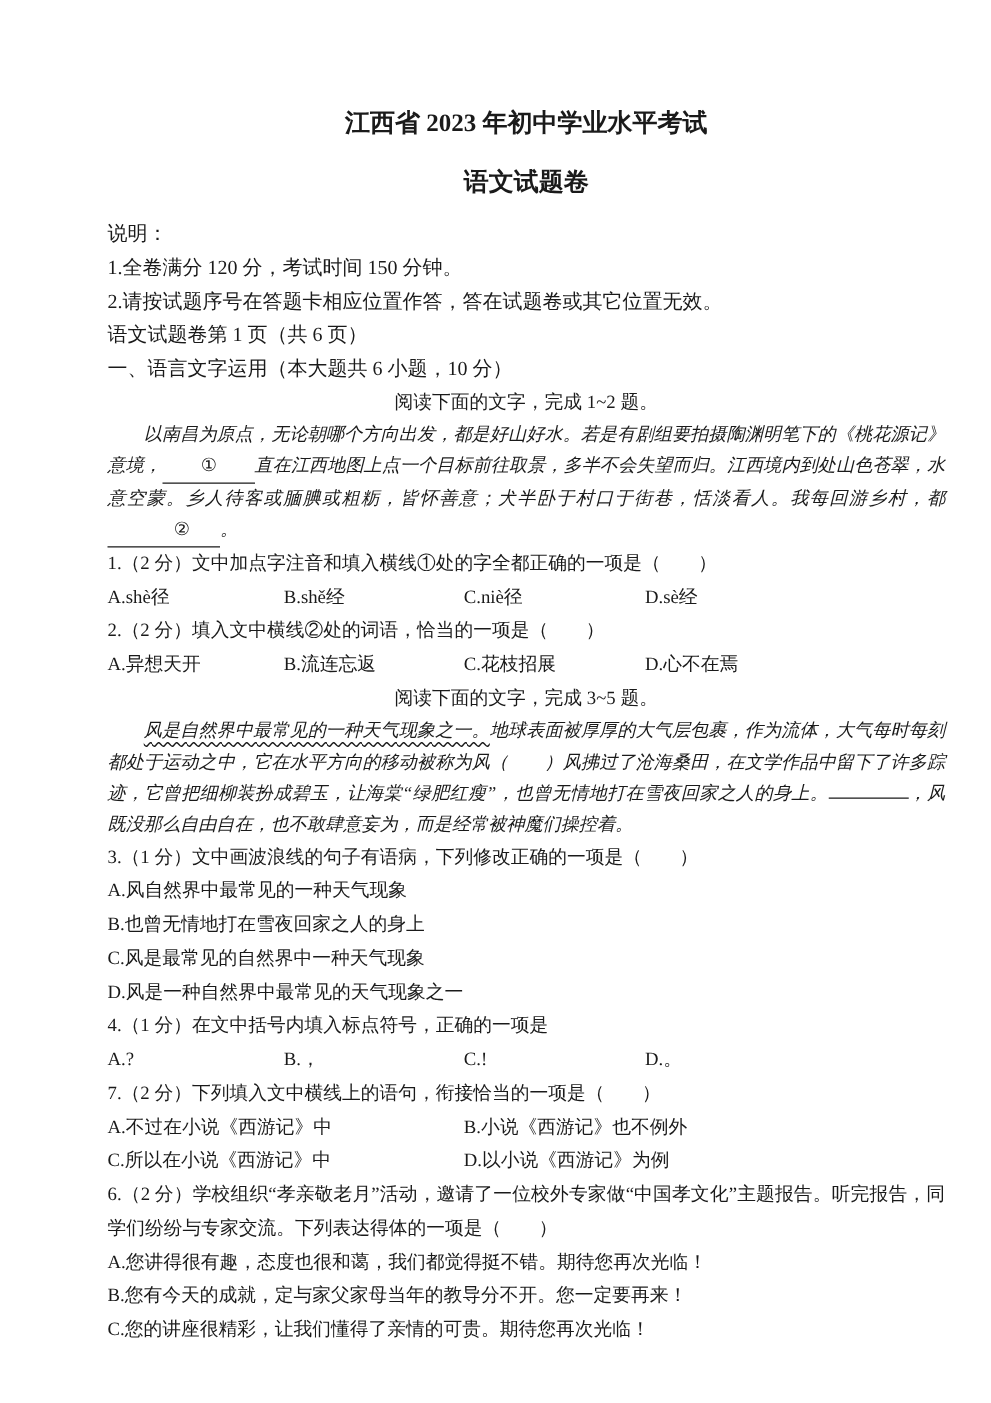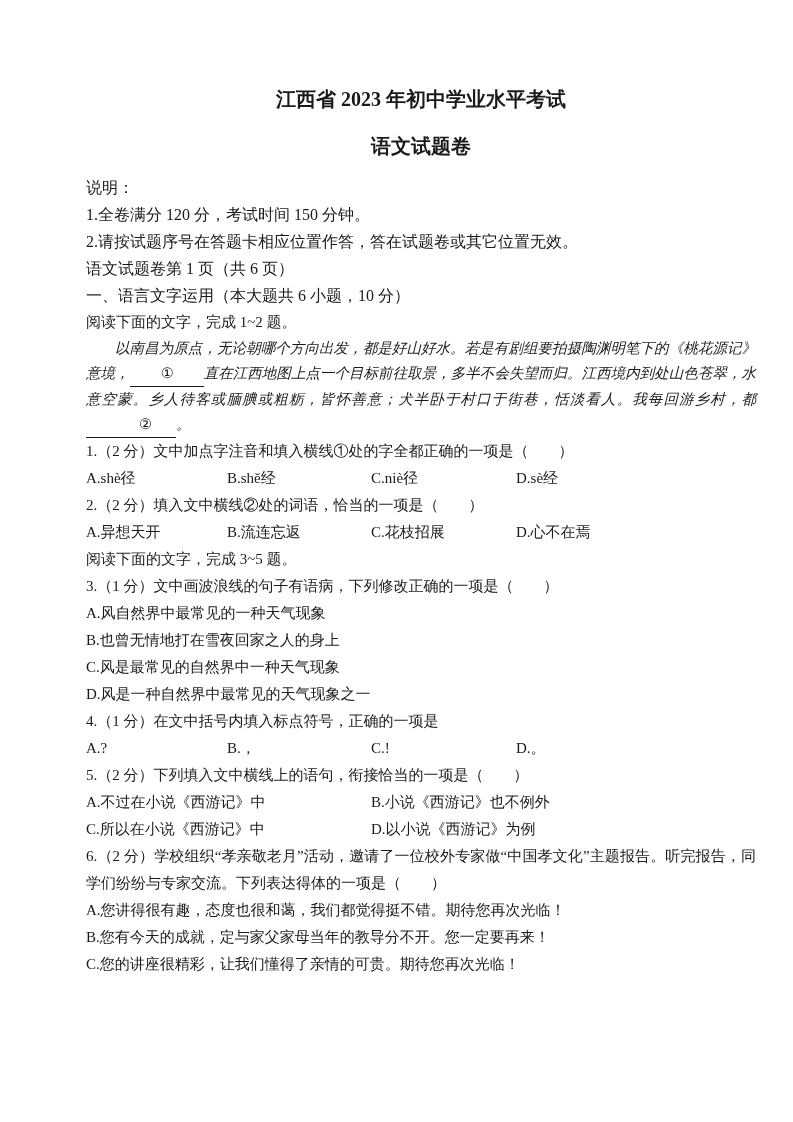--- a/index.html
+++ b/index.html
@@ -10,21 +10,21 @@
     overflow:hidden;
   }
   .sheet { padding:86px 60px 0 63px; width:670px;margin-left:23px; }
 
   .title { text-align:center; font-weight:bold; font-size:20px; line-height:26px; margin:0; }
   .title.sub { margin-top:21px; }
 
   .hdr { font-weight:normal; font-size:16px; line-height:27px; margin:0; }
   .hdr-block { margin-top:15px; }
 
-  .lead { font-size:15px; line-height:27px; margin:0; }
+  .lead { font-size:15px; line-height:27px; margin:0;text-align:center; }
 
   .passage {
     font-size:14.5px; line-height:25px; margin:0;
     font-style:italic;
     text-align:justify;
     text-indent:2em;
   }
 
   .qstem { font-size:15px; line-height:27px; margin:0; text-align:justify; }
 
@@ -88,36 +88,37 @@
   <p class="qstem">2.（2 分）填入文中横线②处的词语，恰当的一项是（　　）</p>
   <div class="opts4">
     <span>A.异想天开</span>
     <span>B.流连忘返</span>
     <span>C.花枝招展</span>
     <span>D.心不在焉</span>
   </div>
 
   <p class="lead">阅读下面的文字，完成 3~5 题。</p>
 
+  <div class="passage"><span class="wavy">风是自然界中最常见的一种天气现象之一。</span><span>地球表面被厚厚的大气层包裹，作为流体，大气每时每刻都处于运动之中，它在水平方向的移动被称为风（　　）风拂过了沧海桑田，在文学作品中留下了许多踪迹，它曾把细柳装扮成碧玉，让海棠“绿肥红瘦”，也曾无情地打在雪夜回家之人的身上。</span><span class="blank-empty"></span><span>，风既没那么自由自在，也不敢肆意妄为，而是经常被神魔们操控着。</span></div>
 
   <p class="qstem">3.（1 分）文中画波浪线的句子有语病，下列修改正确的一项是（　　）</p>
   <p class="optline">A.风自然界中最常见的一种天气现象</p>
   <p class="optline">B.也曾无情地打在雪夜回家之人的身上</p>
   <p class="optline">C.风是最常见的自然界中一种天气现象</p>
   <p class="optline">D.风是一种自然界中最常见的天气现象之一</p>
 
   <p class="qstem">4.（1 分）在文中括号内填入标点符号，正确的一项是</p>
   <div class="opts4">
     <span>A.?</span>
     <span>B.，</span>
     <span>C.!</span>
     <span>D.。</span>
   </div>
 
-  <p class="qstem">5.（2 分）下列填入文中横线上的语句，衔接恰当的一项是（　　）</p>
+  <p class="qstem">7.（2 分）下列填入文中横线上的语句，衔接恰当的一项是（　　）</p>
   <div class="opts2">
     <span>A.不过在小说《西游记》中</span>
     <span>B.小说《西游记》也不例外</span>
     <span>C.所以在小说《西游记》中</span>
     <span>D.以小说《西游记》为例</span>
   </div>
 
   <p class="qstem">6.（2 分）学校组织“孝亲敬老月”活动，邀请了一位校外专家做“中国孝文化”主题报告。听完报告，同学们纷纷与专家交流。下列表达得体的一项是（　　）</p>
   <p class="optline">A.您讲得很有趣，态度也很和蔼，我们都觉得挺不错。期待您再次光临！</p>
   <p class="optline">B.您有今天的成就，定与家父家母当年的教导分不开。您一定要再来！</p>

